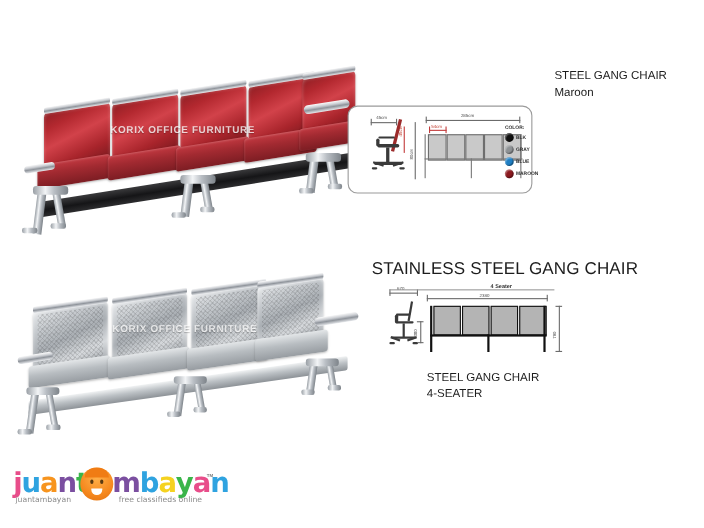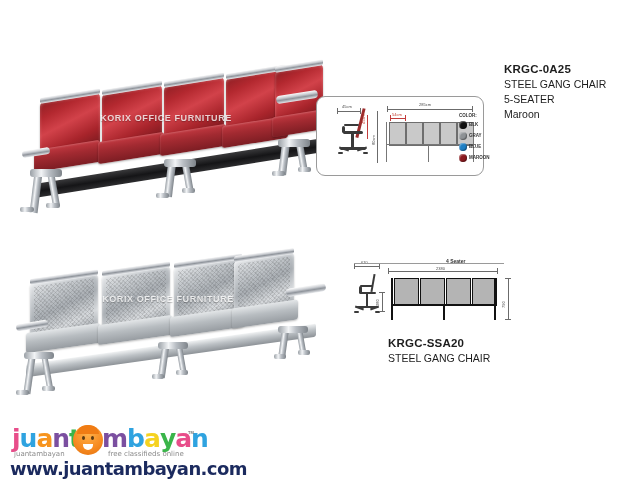--- a/index.html
+++ b/index.html
@@ -252,26 +252,25 @@
       <div class="lg-dot" style="background:#1f7fc4"></div>
       <div class="lg-label">BLUE</div>
     </div>
     <div class="lg-row">
       <div class="lg-dot" style="background:#8b1a1f"></div>
       <div class="lg-label">MAROON</div>
     </div>
   </div>
 
   <div class="info" id="info-top">
-    <div class="code">KRGC-0A25</div>
     <div>STEEL GANG CHAIR</div>
-    <div>5-SEATER</div>
     <div>Maroon</div>
   </div>
 
+  <div id="section-title">STAINLESS STEEL GANG CHAIR</div>
 
   <div class="photo" id="steel-photo">
 
     <div class="seat-unit back-steel" style="left:22px; top:30px; width:68px; height:56px; transform:skewY(-8deg);">
         <div class="mesh"></div>
       </div>
     <div class="seat-unit chrome-bar" style="left:22px; top:26px; width:68px; height:6px;  transform:skewY(-8deg);"></div>
 
     <div class="seat-unit back-steel" style="left:94px; top:22px; width:68px; height:56px; transform:skewY(-8deg);">
         <div class="mesh"></div>
@@ -362,31 +361,30 @@
     <div class="dim-line" style="left:146px;top:20px;width:2.4px;height:42px;background:#111;"></div>
     <div class="dim-line" style="left:95px;top:46px;width:2px;height:16px;background:#111;"></div>
 
     <div class="dim-line" style="left:160px;top:20px;width:.6px;height:42px;"></div>
     <div class="dim-line" style="left:157px;top:20px;width:6px;height:.6px;"></div>
     <div class="dim-line" style="left:157px;top:61px;width:6px;height:.6px;"></div>
     <div class="dim-txt" style="left:153px;top:50px;transform:rotate(-90deg);transform-origin:left top;">790</div>
   </div>
 
   <div class="info" id="info-bottom">
-    <div class="code">KRGC-SSA20</div>
     <div>STEEL GANG CHAIR</div>
+    <div>4-SEATER</div>
   </div>
 
   <div id="logo">
     <div id="logo-word"><span style="color: rgb(232, 77, 138);">j</span><span style="color: rgb(47, 163, 224);">u</span><span style="color: rgb(247, 148, 30);">a</span><span style="color: rgb(123, 79, 160);">n</span><span style="color: rgb(58, 181, 74);">t</span><span style="color: rgb(123, 79, 160); margin-left: 22px;">m</span><span style="color: rgb(47, 163, 224);">b</span><span style="color: rgb(245, 210, 32);">a</span><span style="color: rgb(58, 181, 74);">y</span><span style="color: rgb(232, 77, 138);">a</span><span style="color: rgb(47, 163, 224);">n</span></div>
     <div id="logo-face">
       <div class="face-hair"></div>
       <div class="face-eye" style="left:9px;"></div>
       <div class="face-eye" style="left:18px;"></div>
       <div class="face-mouth"></div>
     </div>
     <div id="logo-tm">TM</div>
     <div id="logo-sub-left">juantambayan</div>
     <div id="logo-sub-right">free classifieds online</div>
-    <div id="logo-url">www.juantambayan.com</div>
   </div>
 
 </div>
 
 </body></html>

